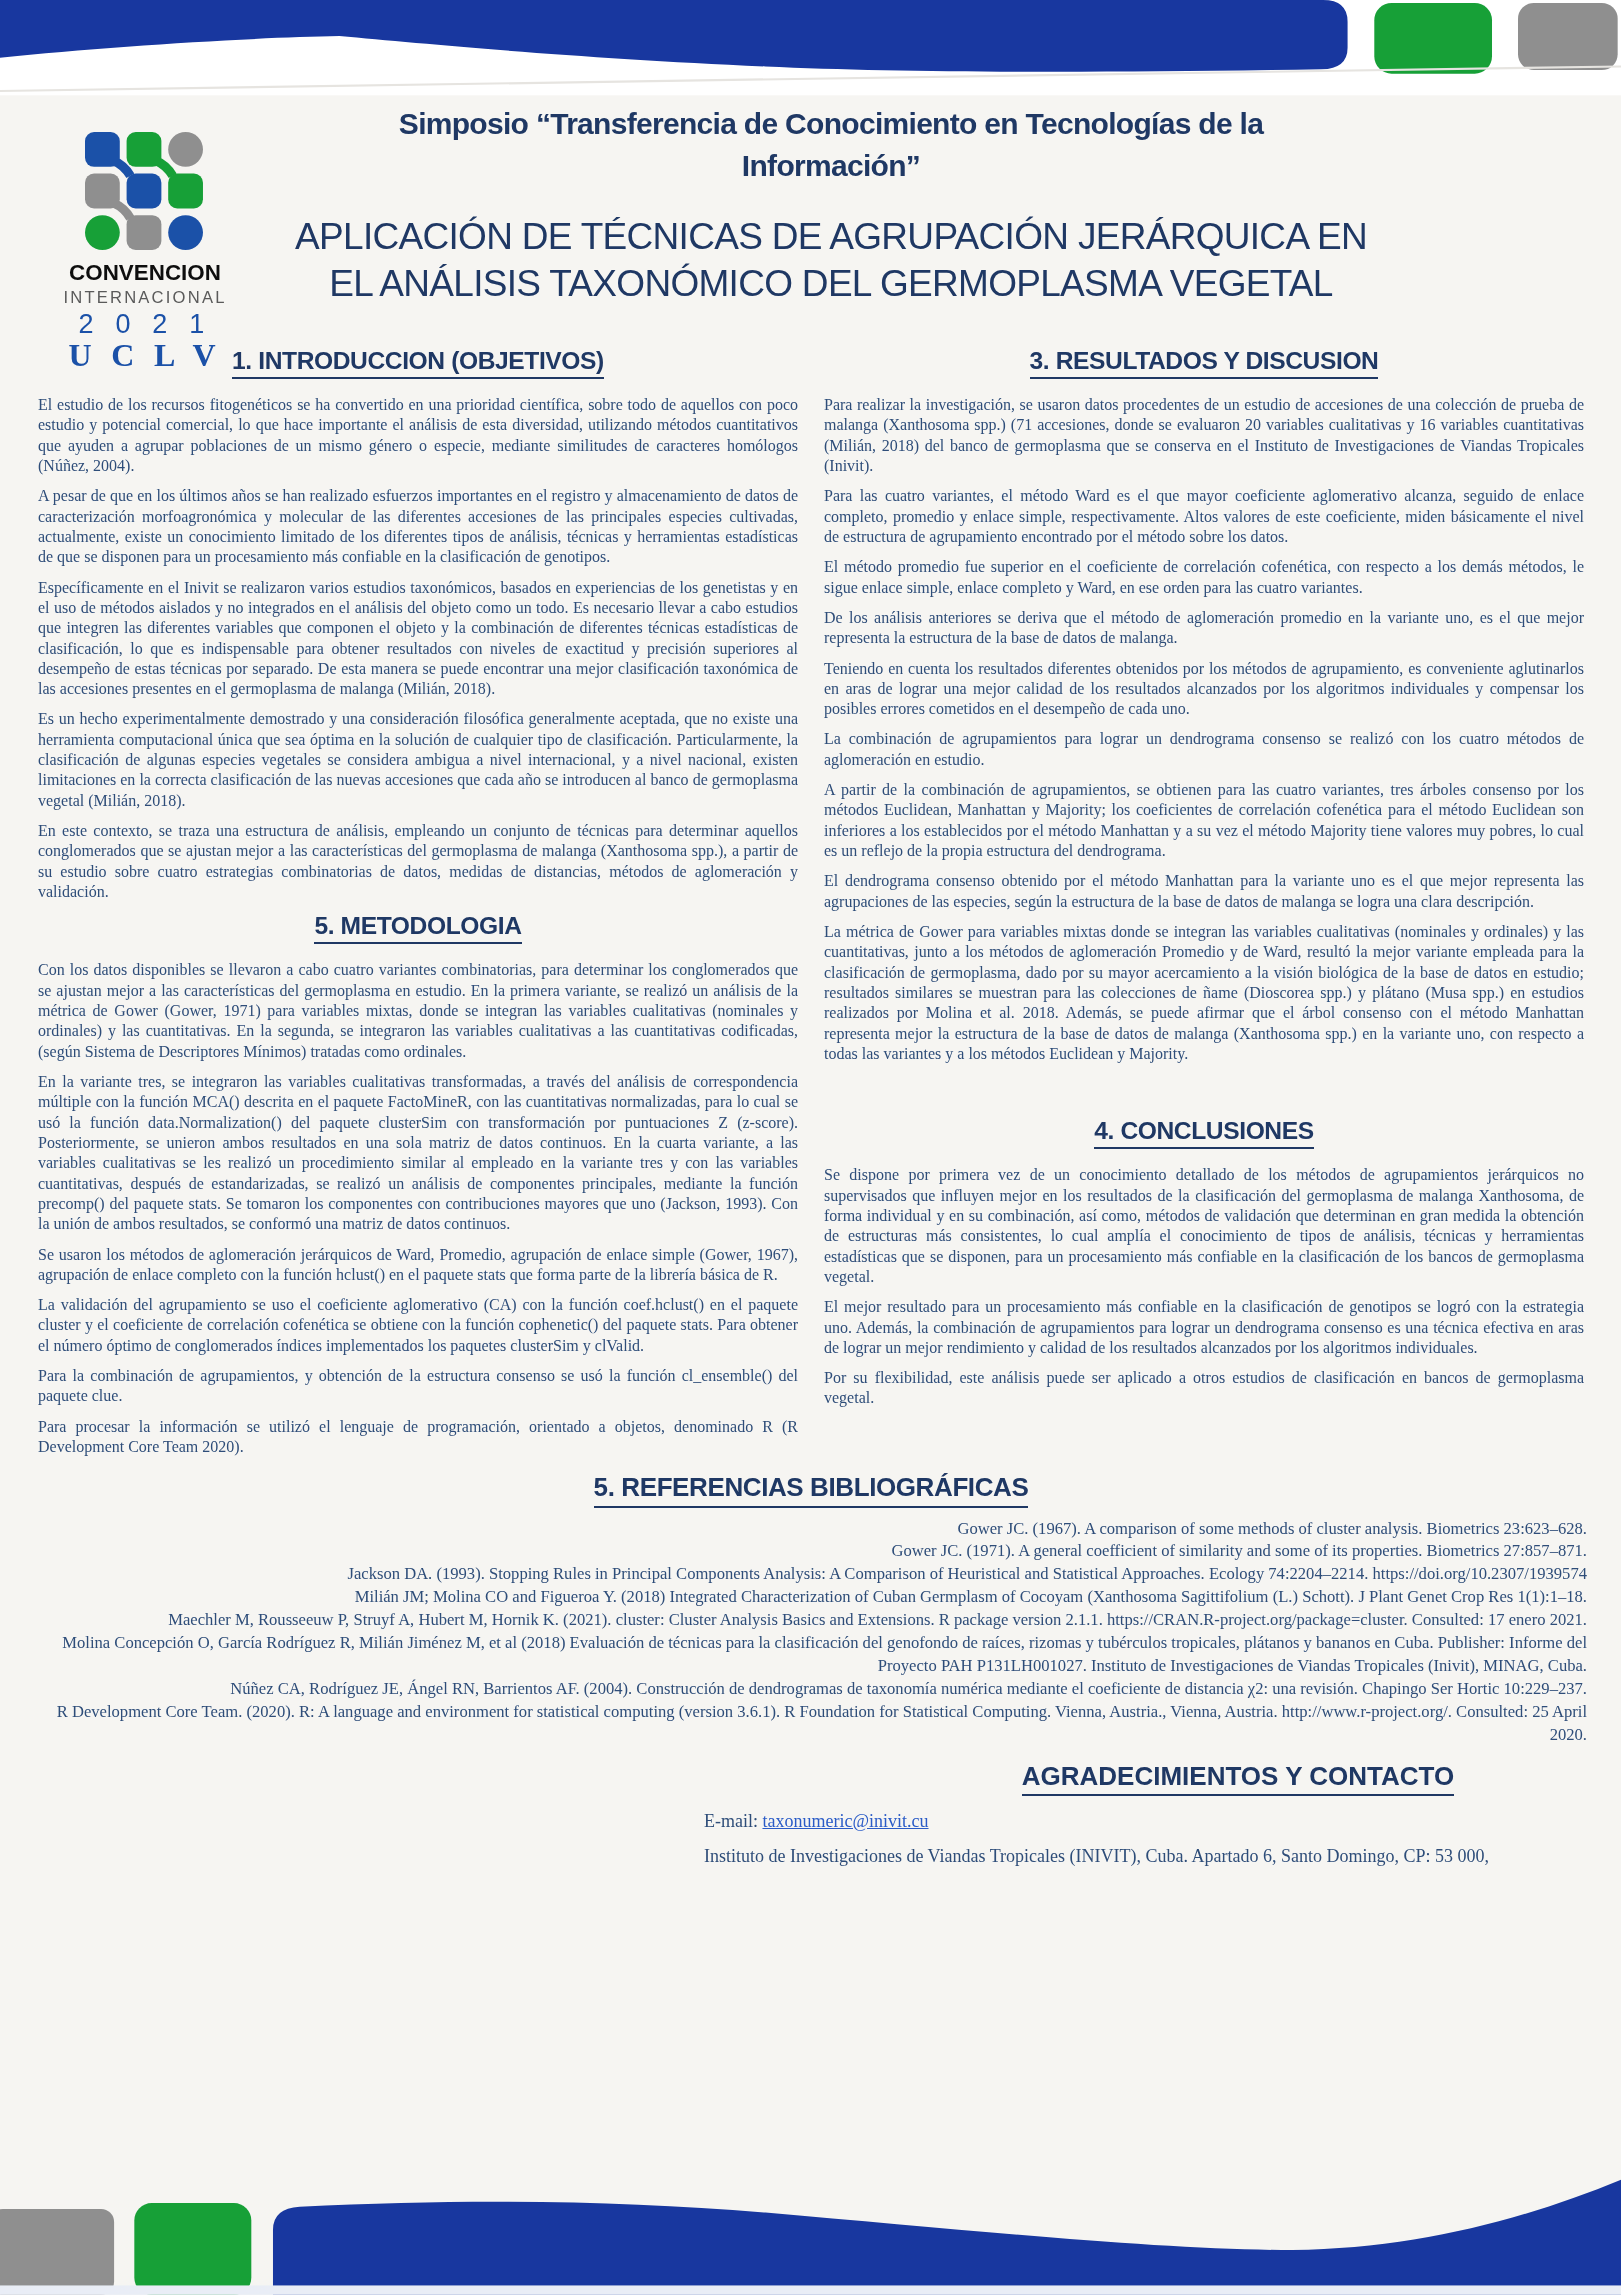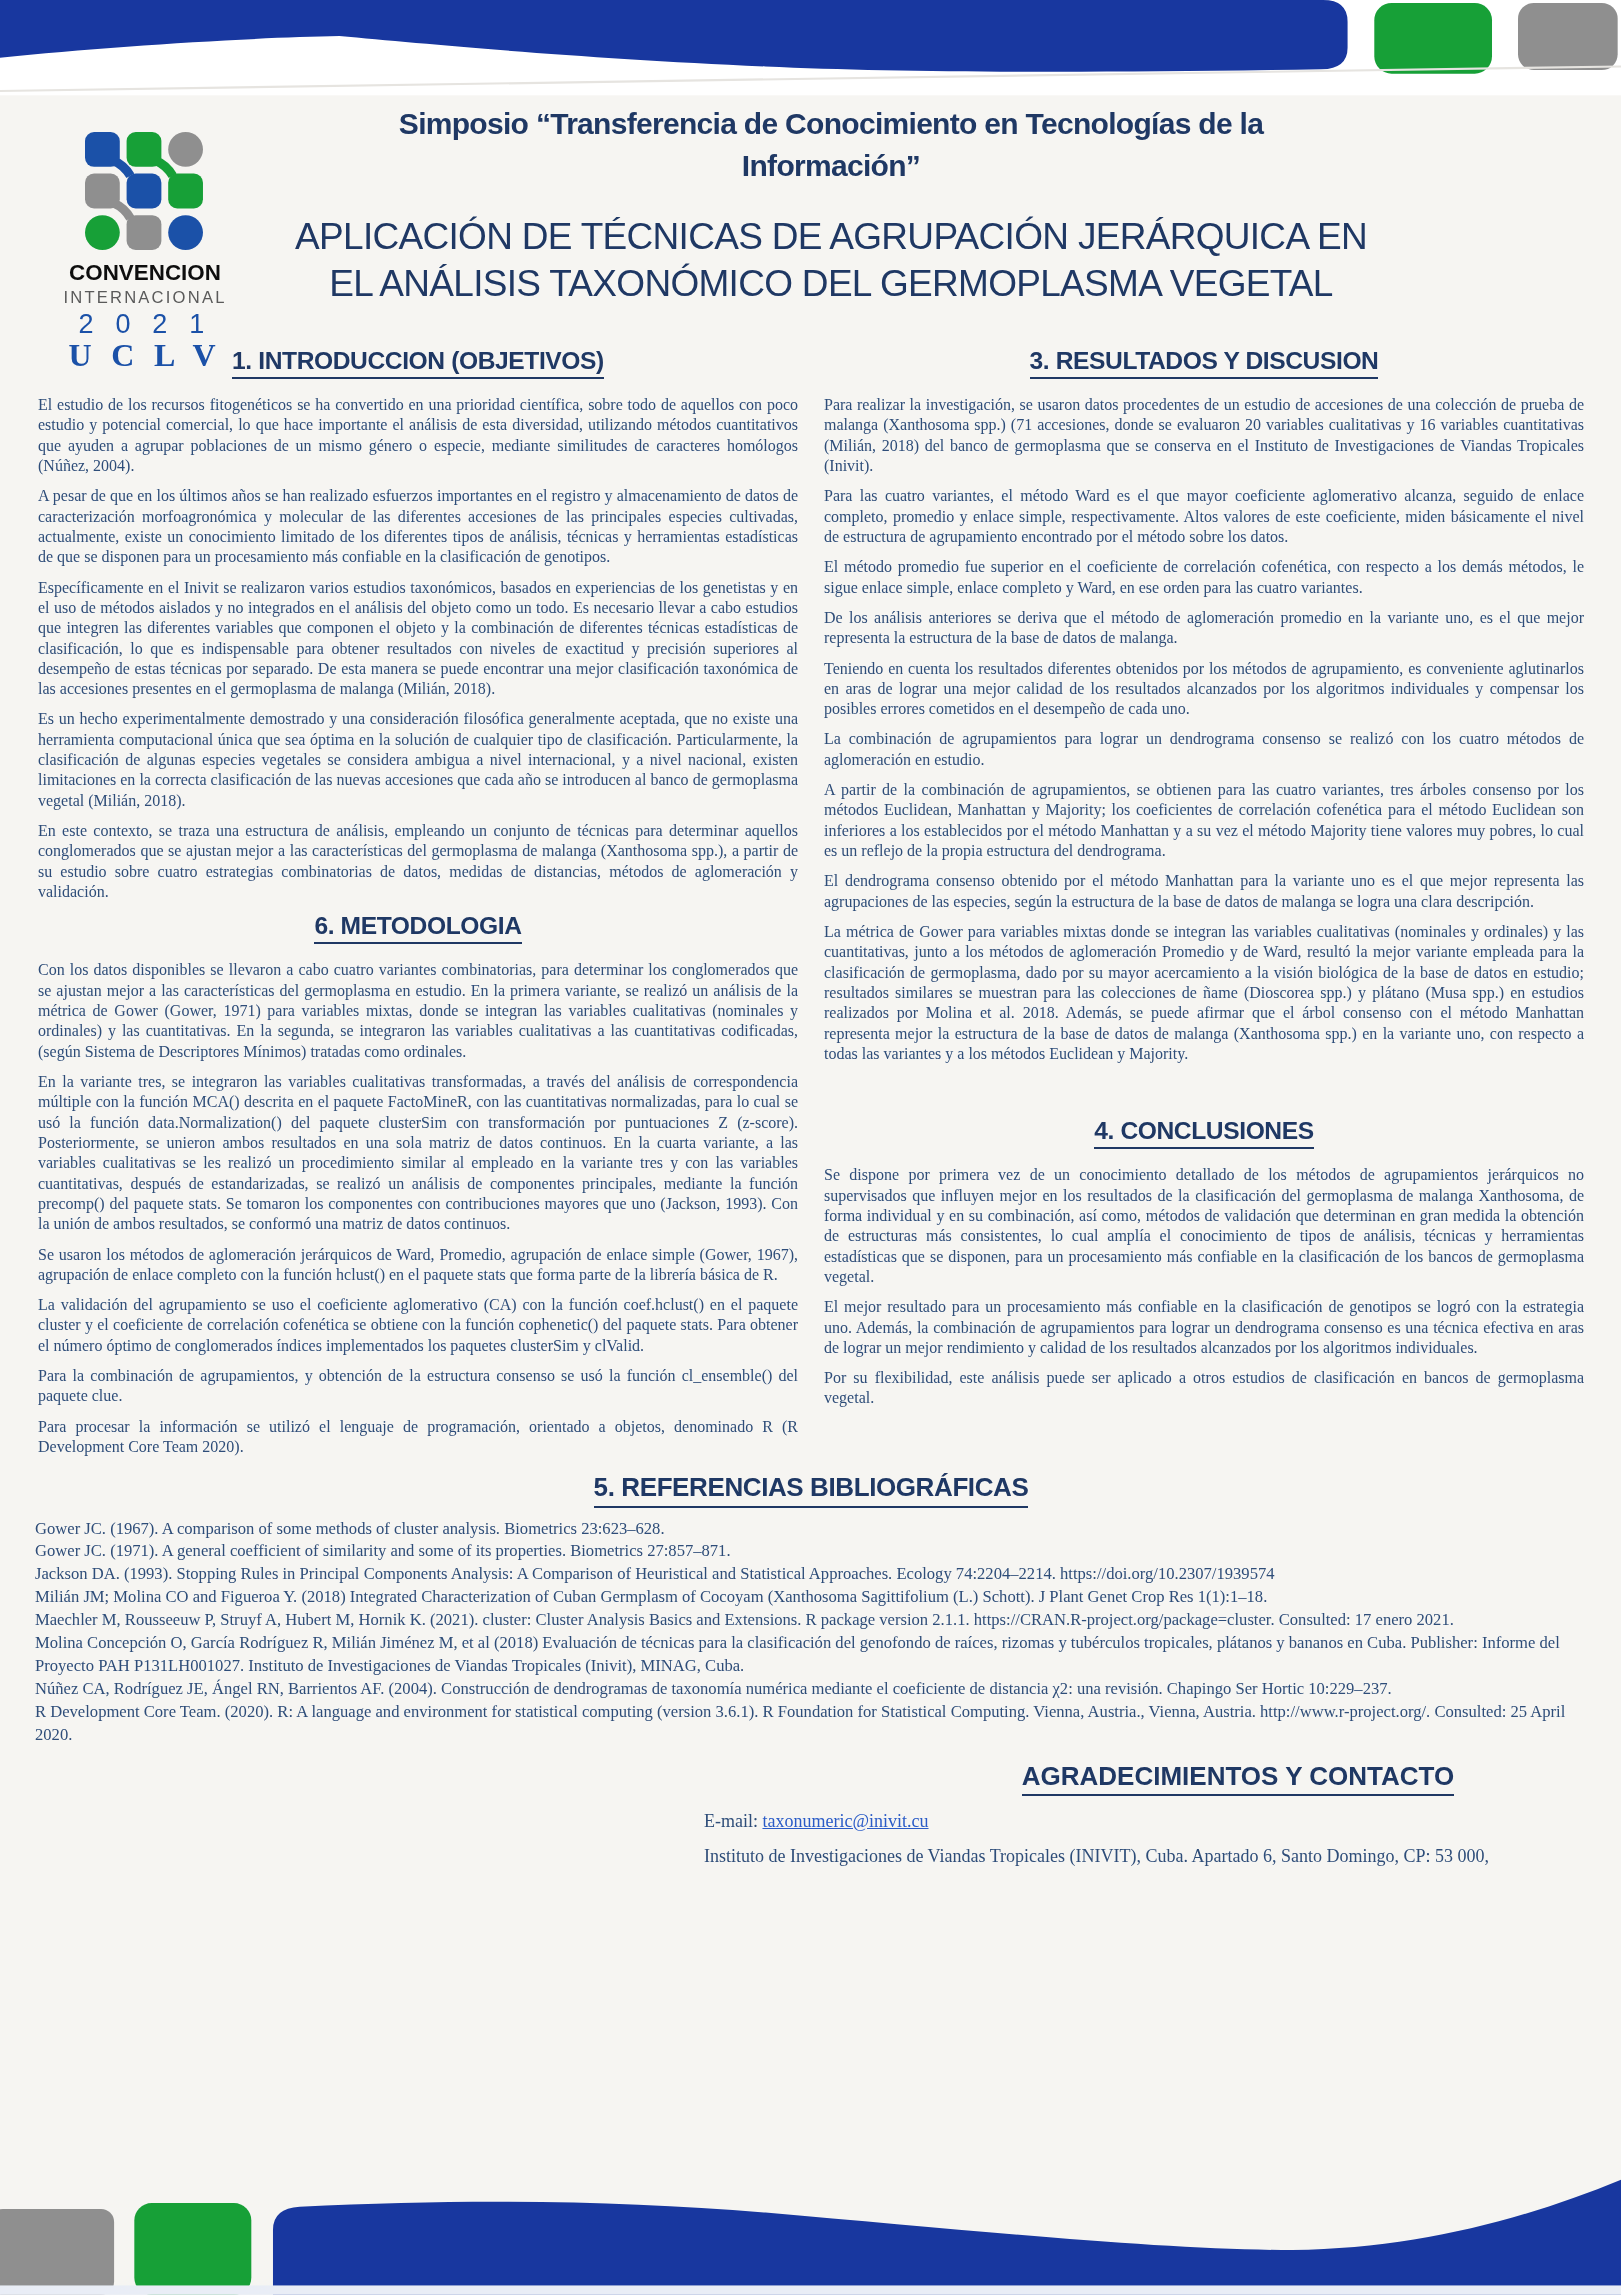--- a/index.html
+++ b/index.html
@@ -55,21 +55,21 @@
   .sec-head.gap-top{margin-top:53px;}
   .body-paras p{
     margin:0 0 10px 0;
     font-size:16px;line-height:1.27;
     color:var(--body-navy);
     text-align:justify;
   }
   
   .references{padding:0 35px;margin-top:5px;}
   .references .sec-head{margin-bottom:10px;font-size:26px;}
-  .refs p{margin:0;font-size:16.6px;line-height:1.38;color:var(--body-navy);text-align:left;}
+  .refs p{margin:0;font-size:16.6px;line-height:1.38;color:var(--body-navy);text-align:right;}
   
   .contact-head{margin:14.4px 0 0 895px;width:686px;text-align:center;
     font-family:"Liberation Sans",sans-serif;font-weight:bold;font-size:26px;color:var(--navy);}
   .contact-head span{display:inline-block;border-bottom:2.9px solid var(--navy);padding-bottom:2.2px;}
   .contact-lines{margin:13px 0 0 704px;width:888px;font-size:18px;color:var(--body-navy);}
   .contact-lines p{margin:0 0 10px 0;line-height:1.4;}
   .email-link{color:var(--link-blue);text-decoration:underline;}
   
   .footer-spacer{height:224px;}
   .footer-band{position:absolute;bottom:0;left:0;display:block;}
@@ -119,21 +119,21 @@
         <h3 class="sec-head"><span>1. INTRODUCCION (OBJETIVOS)</span></h3>
         <div class="body-paras">
             <p>El estudio de los recursos fitogenéticos se ha convertido en una prioridad científica, sobre todo de aquellos con poco estudio y potencial comercial, lo que hace importante el análisis de esta diversidad, utilizando métodos cuantitativos que ayuden a agrupar poblaciones de un mismo género o especie, mediante similitudes de caracteres homólogos (Núñez, 2004).</p>
             <p>A pesar de que en los últimos años se han realizado esfuerzos importantes en el registro y almacenamiento de datos de caracterización morfoagronómica y molecular de las diferentes accesiones de las principales especies cultivadas, actualmente, existe un conocimiento limitado de los diferentes tipos de análisis, técnicas y herramientas estadísticas de que se disponen para un procesamiento más confiable en la clasificación de genotipos.</p>
             <p>Específicamente en el Inivit se realizaron varios estudios taxonómicos, basados en experiencias de los genetistas y en el uso de métodos aislados y no integrados en el análisis del objeto como un todo. Es necesario llevar a cabo estudios que integren las diferentes variables que componen el objeto y la combinación de diferentes técnicas estadísticas de clasificación, lo que es indispensable para obtener resultados con niveles de exactitud y precisión superiores al desempeño de estas técnicas por separado. De esta manera se puede encontrar una mejor clasificación taxonómica de las accesiones presentes en el germoplasma de malanga (Milián, 2018).</p>
             <p>Es un hecho experimentalmente demostrado y una consideración filosófica generalmente aceptada, que no existe una herramienta computacional única que sea óptima en la solución de cualquier tipo de clasificación. Particularmente, la clasificación de algunas especies vegetales se considera ambigua a nivel internacional, y a nivel nacional, existen limitaciones en la correcta clasificación de las nuevas accesiones que cada año se introducen al banco de germoplasma vegetal (Milián, 2018).</p>
             <p>En este contexto, se traza una estructura de análisis, empleando un conjunto de técnicas para determinar aquellos conglomerados que se ajustan mejor a las características del germoplasma de malanga (Xanthosoma spp.), a partir de su estudio sobre cuatro estrategias combinatorias de datos, medidas de distancias, métodos de aglomeración y validación.</p>
           </div>
       </section>
       <section>
-        <h3 class="sec-head"><span>6. METODOLOGIA</span></h3>
+        <h3 class="sec-head"><span>5. METODOLOGIA</span></h3>
         <div class="body-paras">
             <p>Con los datos disponibles se llevaron a cabo cuatro variantes combinatorias, para determinar los conglomerados que se ajustan mejor a las características del germoplasma en estudio. En la primera variante, se realizó un análisis de la métrica de Gower (Gower, 1971) para variables mixtas, donde se integran las variables cualitativas (nominales y ordinales) y las cuantitativas. En la segunda, se integraron las variables cualitativas a las cuantitativas codificadas, (según Sistema de Descriptores Mínimos) tratadas como ordinales.</p>
             <p>En la variante tres, se integraron las variables cualitativas transformadas, a través del análisis de correspondencia múltiple con la función MCA() descrita en el paquete FactoMineR, con las cuantitativas normalizadas, para lo cual se usó la función data.Normalization() del paquete clusterSim con transformación por puntuaciones Z (z-score). Posteriormente, se unieron ambos resultados en una sola matriz de datos continuos. En la cuarta variante, a las variables cualitativas se les realizó un procedimiento similar al empleado en la variante tres y con las variables cuantitativas, después de estandarizadas, se realizó un análisis de componentes principales, mediante la función precomp() del paquete stats. Se tomaron los componentes con contribuciones mayores que uno (Jackson, 1993). Con la unión de ambos resultados, se conformó una matriz de datos continuos.</p>
             <p>Se usaron los métodos de aglomeración jerárquicos de Ward, Promedio, agrupación de enlace simple (Gower, 1967), agrupación de enlace completo con la función hclust() en el paquete stats que forma parte de la librería básica de R.</p>
             <p>La validación del agrupamiento se uso el coeficiente aglomerativo (CA) con la función coef.hclust() en el paquete cluster y el coeficiente de correlación cofenética se obtiene con la función cophenetic() del paquete stats. Para obtener el número óptimo de conglomerados índices implementados los paquetes clusterSim y clValid.</p>
             <p>Para la combinación de agrupamientos, y obtención de la estructura consenso se usó la función cl_ensemble() del paquete clue.</p>
             <p>Para procesar la información se utilizó el lenguaje de programación, orientado a objetos, denominado R (R Development Core Team 2020).</p>
           </div>
       </section>
     </div>

